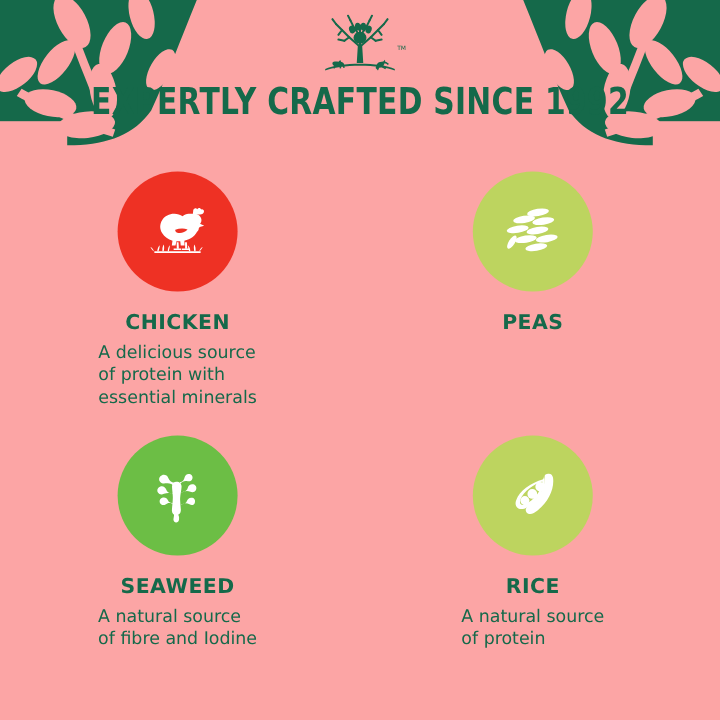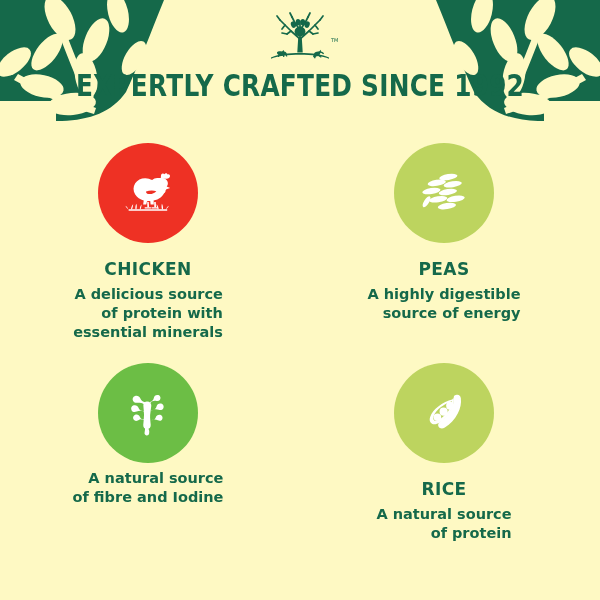--- a/index.html
+++ b/index.html
@@ -7,21 +7,21 @@
     padding: 0;
     background: #ffffff;
   }
   body {
     font-family: "Liberation Sans", sans-serif;
   }
   .canvas {
     position: relative;
     width: 600px;
     height: 600px;
-    background: #fef9c3;
+    background: #fca5a5;
     overflow: hidden;
   }
 
   
   .top-band {
     position: absolute;
     top: 0;
     left: 0;
     width: 600px;
     height: 125px;
@@ -88,24 +88,24 @@
     font-family: "DejaVu Sans", sans-serif;
     font-weight: bold;
     font-size: 17px;
     letter-spacing: 0.4px;
     line-height: 1.1;
   }
   .ing-desc {
     margin-top: 6px;
     color: #15694A;
     font-family: "DejaVu Sans", sans-serif;
-    font-weight: bold;
+    font-weight: normal;
     font-size: 14.5px;
     line-height: 1.32;
-    text-align: right;
+    text-align: left;
     white-space: pre-line;
   }
 </style>
 </head>
 <body>
 
 <div class="canvas">
 
   <svg class="top-band" viewBox="0 0 600 125" width="600" height="125" xmlns="http://www.w3.org/2000/svg">
     <defs>
@@ -248,22 +248,20 @@
             <ellipse cx="19" cy="30" rx="9.5" ry="3.1" transform="rotate(-9 19 30)"></ellipse>
             <ellipse cx="36" cy="31" rx="9.5" ry="3.1" transform="rotate(-9 36 31)"></ellipse>
             <ellipse cx="26" cy="38.5" rx="9.5" ry="3.1" transform="rotate(-9 26 38.5)"></ellipse>
             <ellipse cx="44" cy="38" rx="9.5" ry="3.1" transform="rotate(-9 44 38)"></ellipse>
             <ellipse cx="35" cy="45.5" rx="9.5" ry="3.1" transform="rotate(-9 35 45.5)"></ellipse>
             <ellipse cx="14" cy="41" rx="6.5" ry="2.6" transform="rotate(-58 14 41)"></ellipse>
           </g>
         </svg>
       </div>
       <div class="ing-name">PEAS</div>
-      <div class="ing-desc">A highly digestible
-source of energy</div>
     </div>
 
     <div class="cell">
       <div class="badge" style="background:#6CBE45;">
         <svg viewBox="0 0 64 64" width="62" height="62">
           <g fill="#ffffff">
 
             <path d="M31 20 c3 0 4.6 2 4.4 4.6 -0.2 3.2-1 6.2-1.2 9.4 -0.2 3.4 0.4 6.8 0.6 10.2
                      0.2 2.6-1.4 4.6-3.8 4.6 -2.4 0-4-1.8-3.9-4.3 0.2-3.6 0.8-7.2 0.8-10.8
                      0-3.2-0.6-6.2-0.7-9.4 -0.1-2.5 1.6-4.3 3.8-4.3 Z"></path>
@@ -284,20 +282,21 @@
                      2.1-0.9 4.3 0.1 5 2.1 0.7 1.9 2.4 2.9 5 3 Z"></path>
 
             <path d="M35 40 c2.4-1.6 4.8-1.7 7.2-0.5 1.8 0.9 3.5 0.6 4.4-0.8 1.1-1.8 0.2-4.2-1.9-4.8
                      -2.1-0.6-4.1 0.6-4.6 2.6 -0.5 1.9-2.2 3-5 3.2 Z"></path>
 
             <path d="M31.4 47 c1.6 1.6 2.2 3.6 1.8 5.8 -0.3 1.6-1.4 2.5-2.7 2.3 -1.6-0.2-2.4-1.7-2-3.3
                      0.4-1.8 0.5-3.4 0.4-4.9 Z"></path>
           </g>
         </svg>
       </div>
+      <div class="ing-name">SEAWEED</div>
       <div class="ing-desc">A natural source
 of fibre and Iodine</div>
     </div>
 
     <div class="cell">
       <div class="badge" style="background:#BDD45F;">
         <svg viewBox="0 0 64 64" width="62" height="62">
           <g fill="#ffffff">
 
             <path d="M44.2 13.5 c2.6-1.1 4.8 0.4 5.2 3.2 0.7 5-0.4 10.5-3.2 15.9

